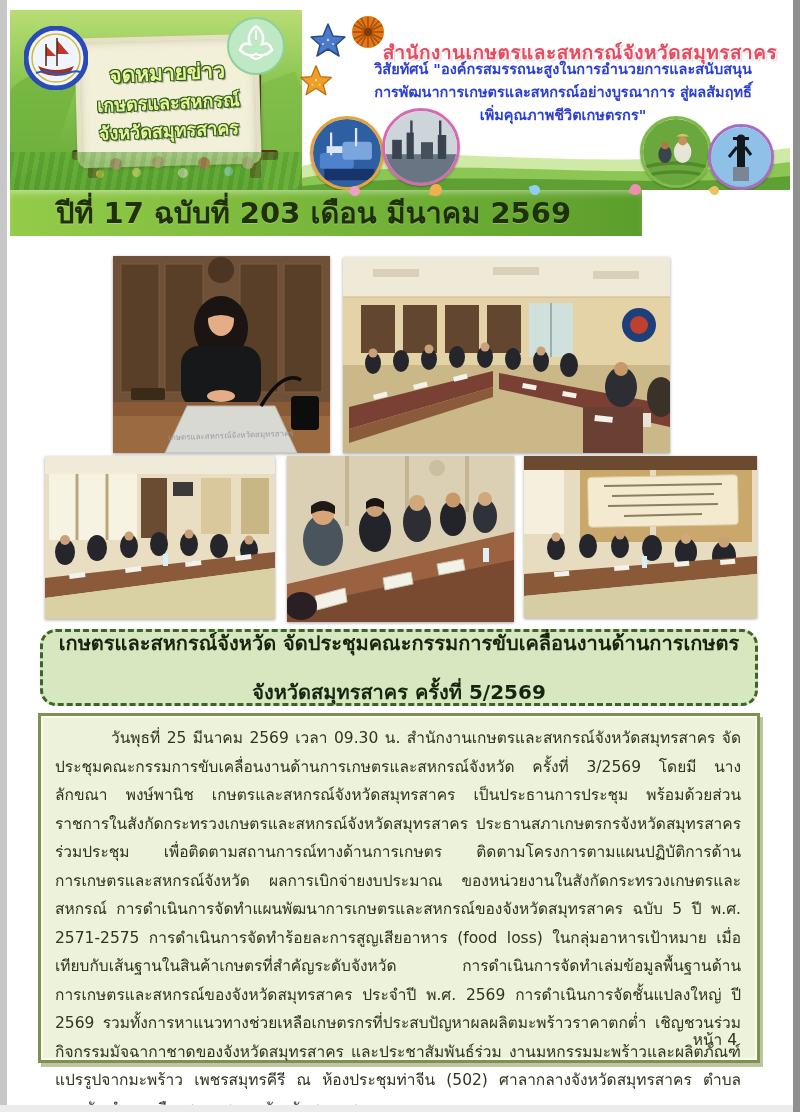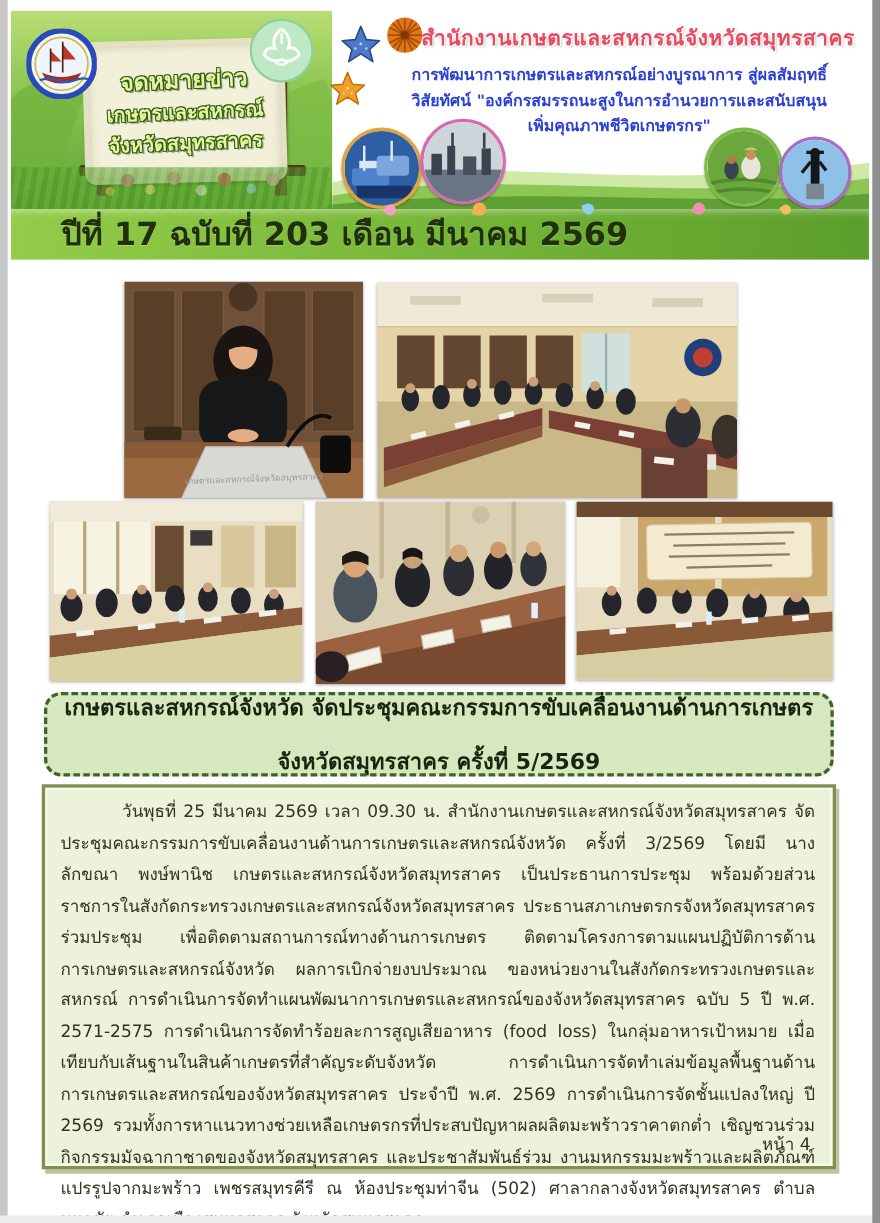--- a/index.html
+++ b/index.html
@@ -43,34 +43,34 @@
   .f4{left:168px;top:158px;width:10px;height:10px;background:#f7f3df;}
   .f5{left:188px;top:147px;width:12px;height:12px;background:#e8556e;}
   .f6{left:214px;top:157px;width:9px;height:9px;background:#9fd7ef;}
   .f7{left:232px;top:147px;width:12px;height:12px;background:#f2b0c6;}
   .f8{left:86px;top:160px;width:8px;height:8px;background:#f0c050;}
 
   .banner-right{position:absolute;left:292px;top:0;width:488px;height:180px;background:#fff;}
   .star-blue{position:absolute;left:6px;top:12px;width:40px;height:40px;}
   .star-orange{position:absolute;left:-4px;top:54px;width:36px;height:36px;}
   .sun{position:absolute;left:46px;top:2px;width:40px;height:40px;}
-  .office-name{position:absolute;left:74px;top:9px;right:6px;text-align:center;font-size:19px;font-weight:bold;
+  .office-name{position:absolute;left:74px;top:27px;right:6px;text-align:center;font-size:19px;font-weight:bold;
     color:#e84b60;letter-spacing:.5px;text-shadow:1px 1px 0 #ffffff,2px 2px 2px rgba(0,0,0,.18);white-space:nowrap;}
   .vision{position:absolute;left:36px;right:2px;top:48px;text-align:center;color:#2b3fd4;font-weight:bold;
     font-size:14.5px;line-height:1.6;text-shadow:1px 1px 0 rgba(255,255,255,.8);}
   .wave{position:absolute;left:0;bottom:0;width:100%;height:64px;}
   .circ{position:absolute;border-radius:50%;overflow:hidden;box-shadow:0 1px 2px rgba(0,0,0,.3);}
   .circ svg{display:block;width:100%;height:100%;}
   .c-boats{left:8px;bottom:0px;width:68px;height:68px;border:3px solid #e8a23c;}
   .c-industry{left:80px;bottom:4px;width:72px;height:72px;border:3px solid #d46ab0;}
   .c-farmers{left:338px;bottom:2px;width:66px;height:66px;border:3px solid #7fba4a;}
   .c-statue{left:406px;bottom:0px;width:60px;height:60px;border:3px solid #a86cc4;}
 
   
-  .issue-bar{position:absolute;left:10px;top:190px;width:780px;height:46px;display:flex;align-items:flex-end;
+  .issue-bar{position:absolute;left:10px;top:190px;width:632px;height:46px;display:flex;align-items:flex-end;
     background:linear-gradient(90deg,#94cc49 0%,#74b438 55%,#5c9e2b 100%);
     box-shadow:inset 0 6px 8px -5px rgba(255,255,255,.6);}
   .issue-text{padding-left:46px;font-size:29px;font-weight:bold;color:#20300a;
     text-shadow:0 1px 0 rgba(255,255,255,.25);white-space:nowrap;}
   .bud{position:absolute;border-radius:50% 50% 50% 0;}
   .b1{left:340px;top:-4px;width:10px;height:10px;background:#f0a0c0;transform:rotate(40deg);}
   .b2{left:420px;top:-6px;width:12px;height:12px;background:#f0b050;transform:rotate(10deg);}
   .b3{left:520px;top:-5px;width:10px;height:10px;background:#8fd0ef;transform:rotate(70deg);}
   .b4{left:620px;top:-6px;width:11px;height:11px;background:#ef8faf;transform:rotate(25deg);}
   .b5{left:700px;top:-4px;width:9px;height:9px;background:#f0c060;transform:rotate(55deg);}
@@ -182,22 +182,22 @@
           <polygon points="20,2 25,14 37,15 28,23 31,34 20,27 9,34 12,23 3,15 15,14" fill="#f0a028" stroke="#c07010" stroke-width="1.5" stroke-linejoin="round"></polygon>
           <circle cx="20" cy="18" r="1.2" fill="#ffe0a8"></circle>
             <circle cx="16" cy="23" r="1" fill="#ffe0a8"></circle>
             <circle cx="24" cy="23" r="1" fill="#ffe0a8"></circle>
         </svg>
       </div>
 
       <div class="office-name">สำนักงานเกษตรและสหกรณ์จังหวัดสมุทรสาคร</div>
 
       <div class="vision">
+        <div>วิสัยทัศน์ "องค์กรสมรรถนะสูงในการอำนวยการและสนับสนุน</div>
         <div>การพัฒนาการเกษตรและสหกรณ์อย่างบูรณาการ สู่ผลสัมฤทธิ์</div>
-        <div>วิสัยทัศน์ "องค์กรสมรรถนะสูงในการอำนวยการและสนับสนุน</div>
         <div>เพิ่มคุณภาพชีวิตเกษตรกร"</div>
       </div>
 
       <svg class="wave" viewBox="0 0 488 64" preserveAspectRatio="none">
         <path d="M0,40 C120,10 260,52 488,22 L488,64 L0,64 Z" fill="#cfe9a6"></path>
         <path d="M0,52 C150,26 320,60 488,36 L488,64 L0,64 Z" fill="#8cc654"></path>
         <path d="M0,60 C180,42 340,64 488,50 L488,64 L0,64 Z" fill="#5fa035"></path>
       </svg>
 
       <div class="circ c-boats">

